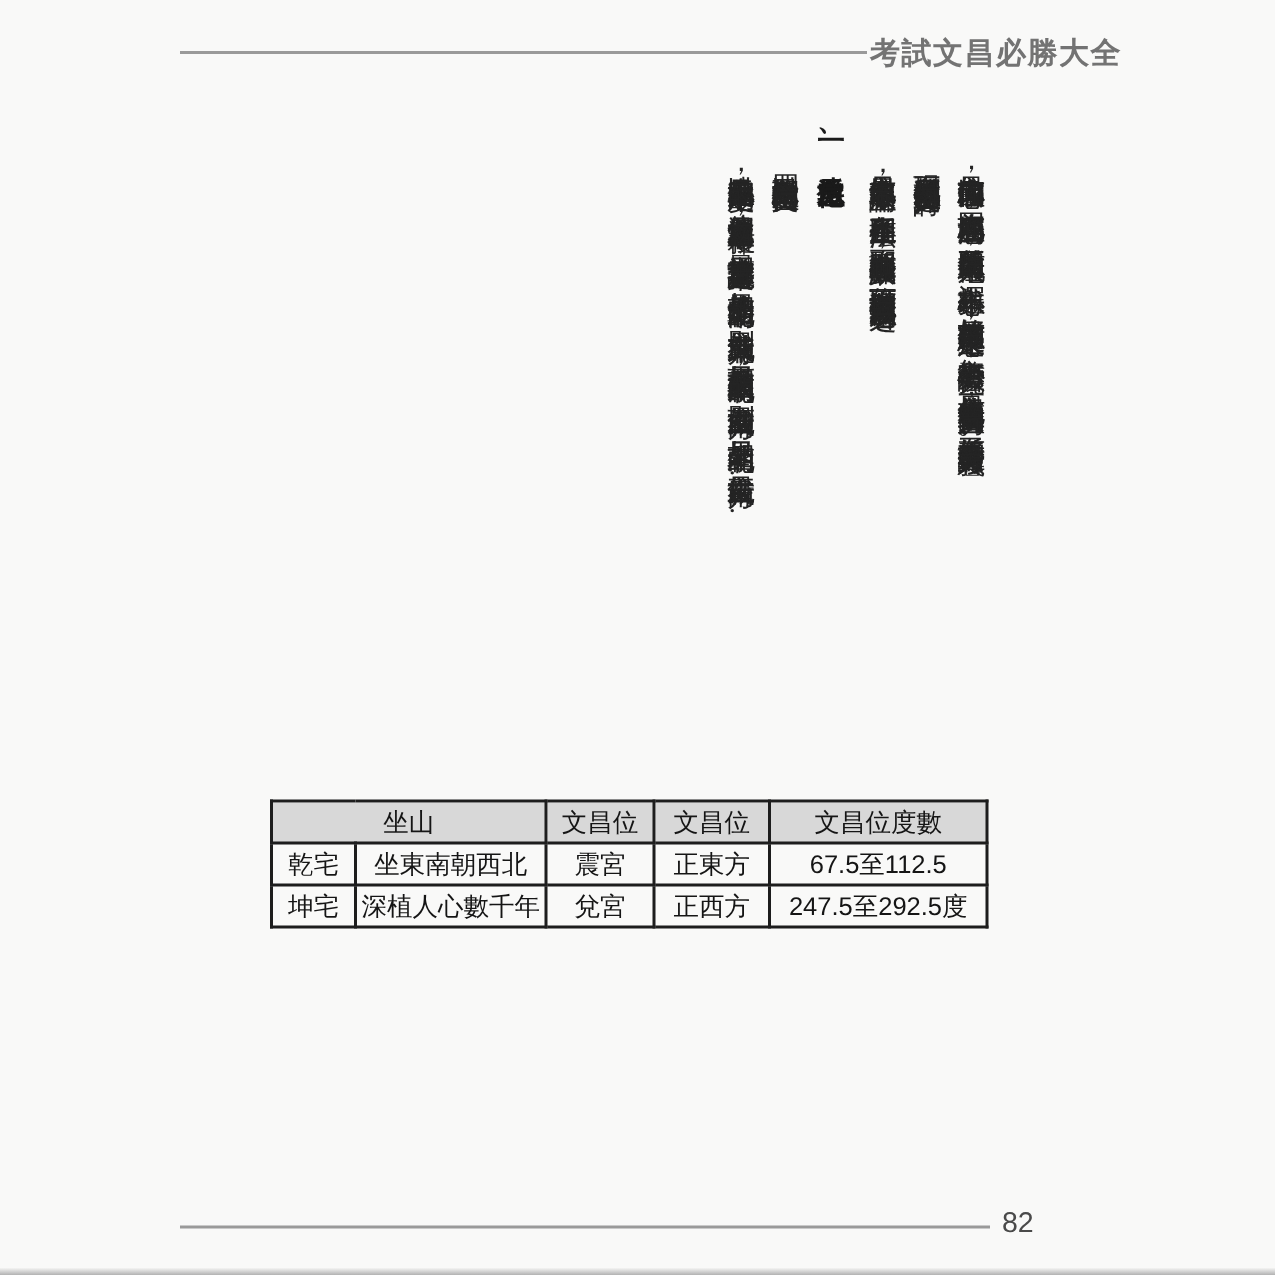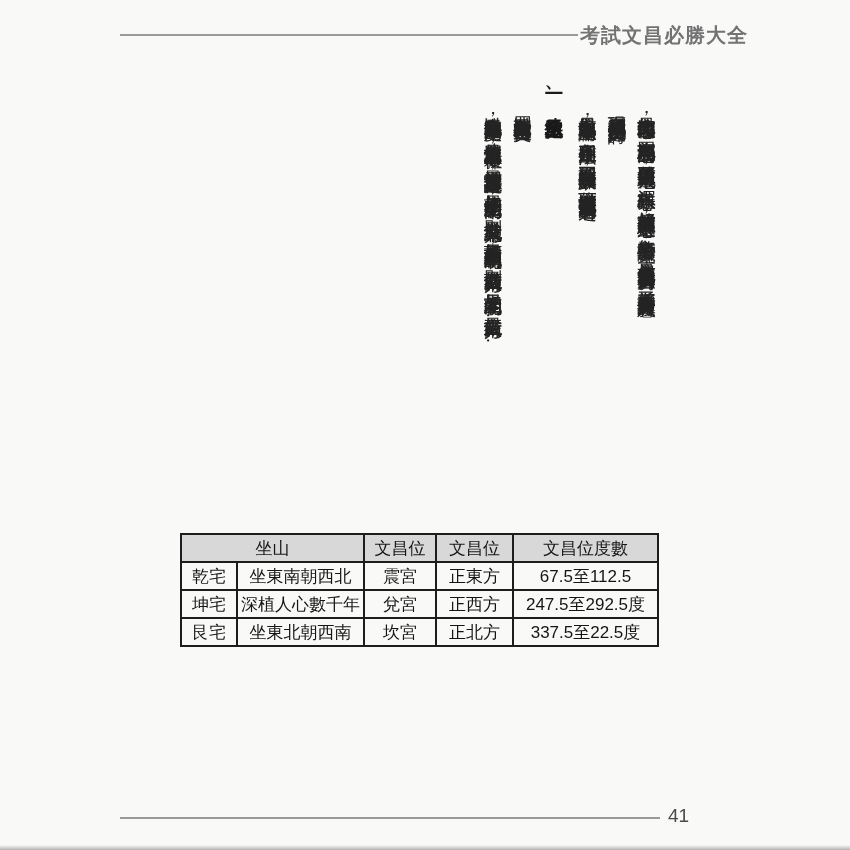--- a/index.html
+++ b/index.html
@@ -155,27 +155,20 @@
         <td>正東方</td>
         <td>67.5至112.5</td>
       </tr>
       <tr>
         <td>坤宅</td>
         <td>深植人心數千年</td>
         <td>兌宮</td>
         <td>正西方</td>
         <td>247.5至292.5度</td>
       </tr>
-      <tr>
-        <td>艮宅</td>
-        <td>坐東北朝西南</td>
-        <td>坎宮</td>
-        <td>正北方</td>
-        <td>337.5至22.5度</td>
-      </tr>
     </tbody>
   </table>
 
   <div class="foot-rule"></div>
-  <div class="page-number">41</div>
+  <div class="page-number">82</div>
 
   <div class="page-edge-shadow"></div>
 </div>
 
 </body></html>

